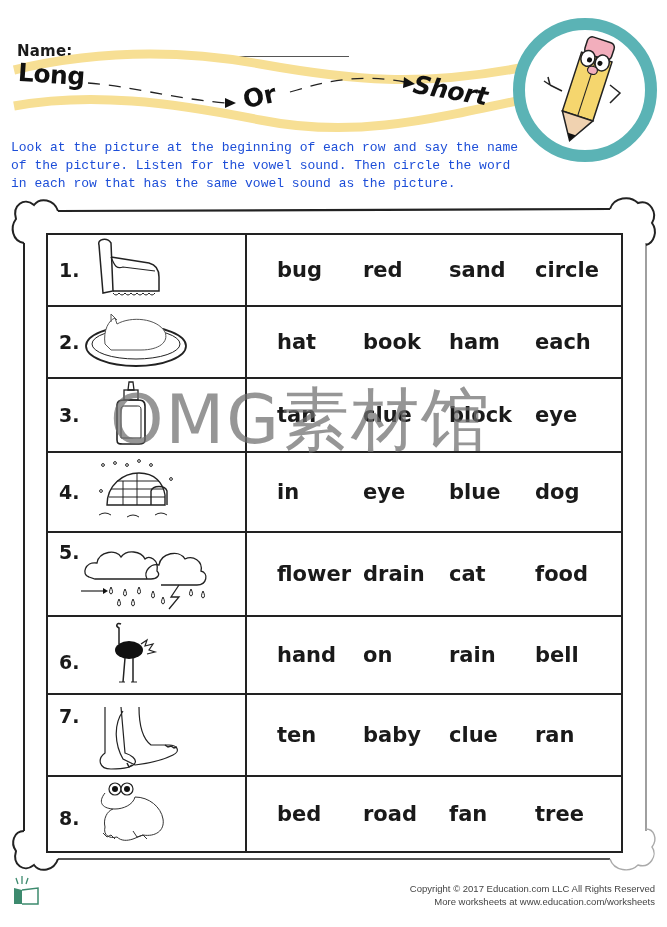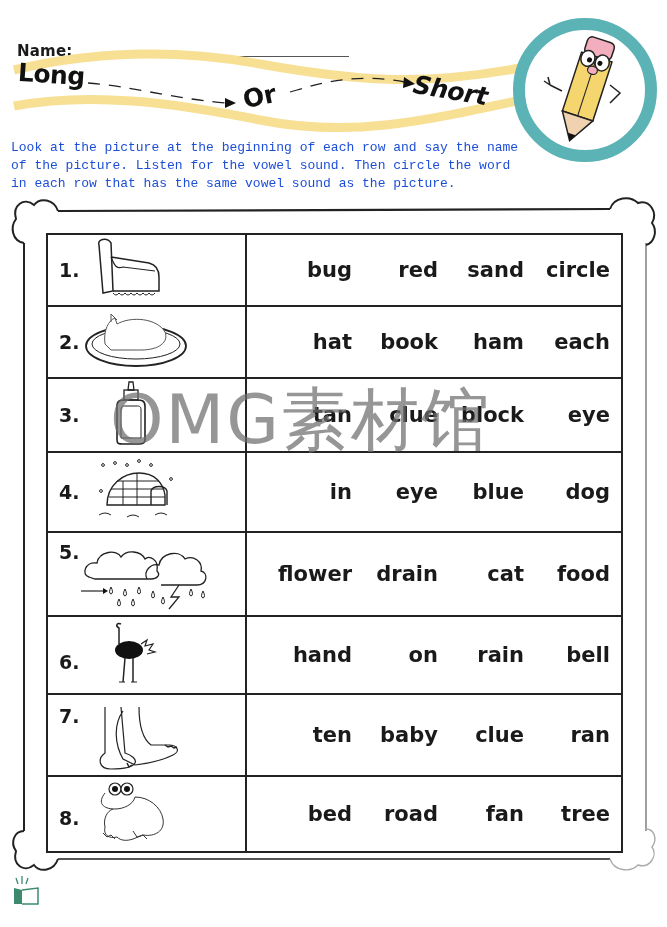--- a/index.html
+++ b/index.html
@@ -23,21 +23,21 @@
 
     .frame { position: absolute; left: 10px; top: 195px; width: 648px; height: 680px; }
 
     .ws-table { position: absolute; left: 46px; top: 233px; width: 577px; border-collapse: collapse; }
     .ws-table td { border: 2px solid #222; vertical-align: middle; }
     .ws-row td { height: 0; }
     .pic-cell { width: 199px; position: relative; }
     .pic-inner { display: flex; align-items: center; height: 100%; padding-left: 11px; }
     .num { font-family: "DejaVu Sans", sans-serif; font-weight: bold; font-size: 19px; width: 28px; }
     .pic { margin-left: 6px; }
-    .words-cell { padding-left: 19px; text-align: right; }
+    .words-cell { padding-left: 30px; }
     .words { display: flex; }
     .word { font-family: "DejaVu Sans", sans-serif; font-weight: bold; font-size: 21px; color: #1a1a1a; width: 86px; white-space: nowrap; }
 
     .watermark { position: absolute; left: 110px; top: 375px; font-family: "DejaVu Sans", sans-serif; font-size: 68px; color: rgba(110,110,110,0.72); letter-spacing: 2px; pointer-events: none; white-space: nowrap; }
 
     .footer-logo { position: absolute; left: 12px; top: 876px; display: flex; align-items: flex-end; }
     .logo-text { font-family: "DejaVu Sans", sans-serif; font-size: 25px; color: #3d8a6e; letter-spacing: 0.3px; }
     .logo-text .dotcom { color: #888; }
     .copyright { position: absolute; right: 12px; top: 882px; text-align: right; font-family: "Liberation Sans", sans-serif; font-size: 9.5px; line-height: 13px; color: #444; }
   </style>
@@ -323,13 +323,15 @@
   <span style="margin-right:2px">
     <svg width="28" height="30" viewBox="0 0 28 30">
         <path d="M2 28 L 2 12 L 10 14 L 10 28 Z" fill="#3d8a6e"></path>
         <path d="M10 14 L 26 12 L 26 28 L 10 28" fill="none" stroke="#3d8a6e" stroke-width="1.5"></path>
         <path d="M6 8 L 4 2 M10 8 L 10 0 M14 8 L 16 2" stroke="#3d8a6e" stroke-width="1.3"></path>
       </svg>
   </span>
 </div>
 
 <div class="copyright">
+  <div>Copyright © 2017 Education.com LLC All Rights Reserved</div>
+  <div>More worksheets at www.education.com/worksheets</div>
 </div>
 
 </body></html>

